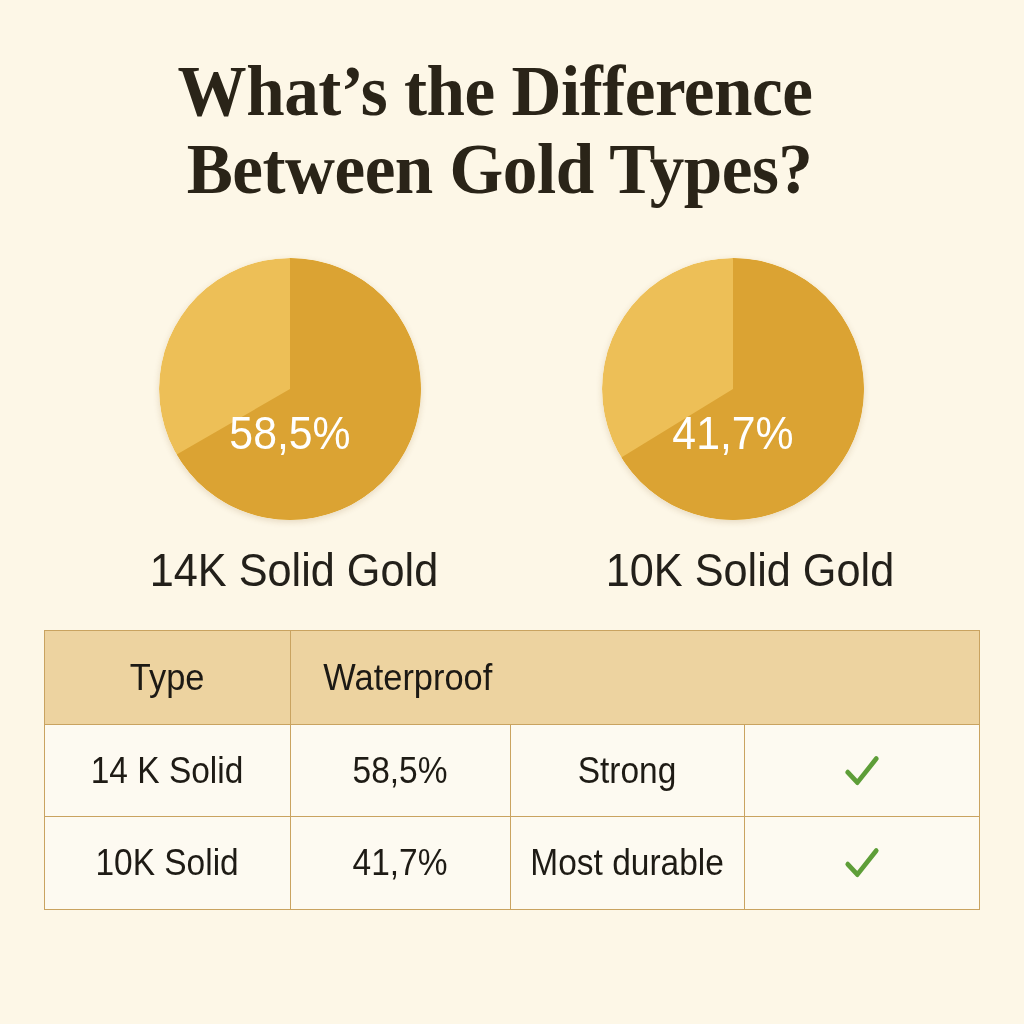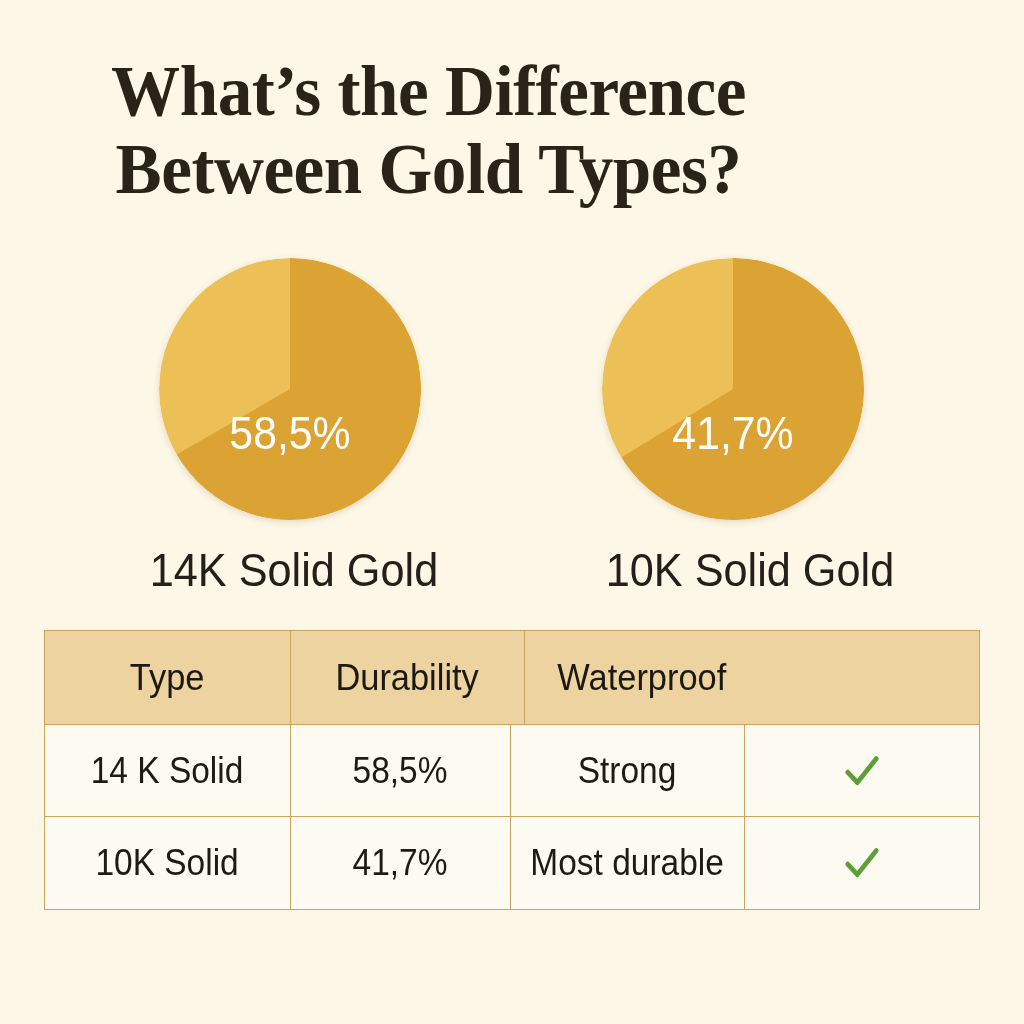--- a/index.html
+++ b/index.html
@@ -19,24 +19,24 @@
     position: absolute;
     left: 0; top: 0;
     width: 1024px;
     height: 1024px;
     background: #FDF7E7;
   }
 
   
   .title-block {
     position: absolute;
-    left: 14px;
+    left: 0;
     top: 52px;
     width: 829px;
-    text-align: center;
+    text-align: right;
   }
   .title-line {
     font-family: "Liberation Serif", "DejaVu Serif", serif;
     font-weight: bold;
     font-size: 72px;
     line-height: 78px;
     letter-spacing: -0.5px;
     color: #2A2418;
     display: block;
     transform: scaleX(0.96);
@@ -190,23 +190,20 @@
 
   <div class="caption left">14K Solid Gold</div>
   <div class="caption right">10K Solid Gold</div>
 
   <div class="table">
 
     <div class="trow header">
       <div class="cell c1">
           <span>Type</span>
         </div>
-      <div class="cell c3">
-          <span>Durability</span>
-        </div>
       <div class="cell c4">
           <span>Waterproof</span>
         </div>
     </div>
 
     <div class="trow body first">
       <div class="cell c1">
           <span>14 K Solid</span>
         </div>
       <div class="cell c2">

